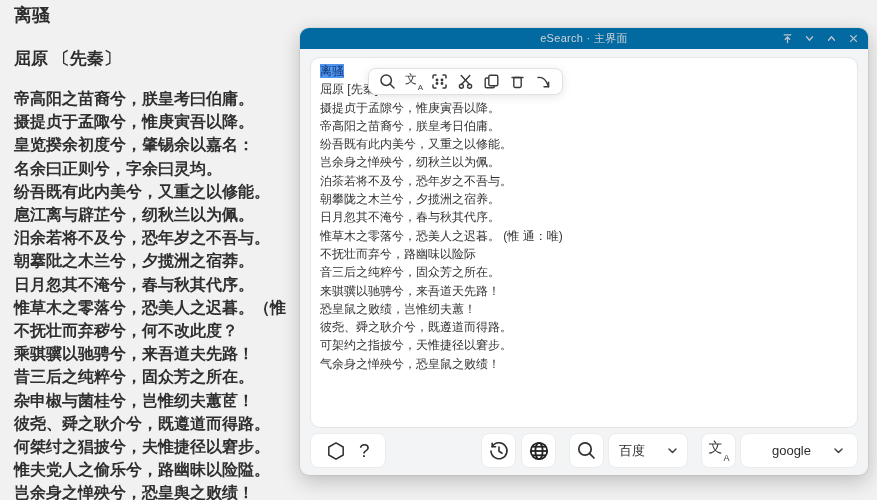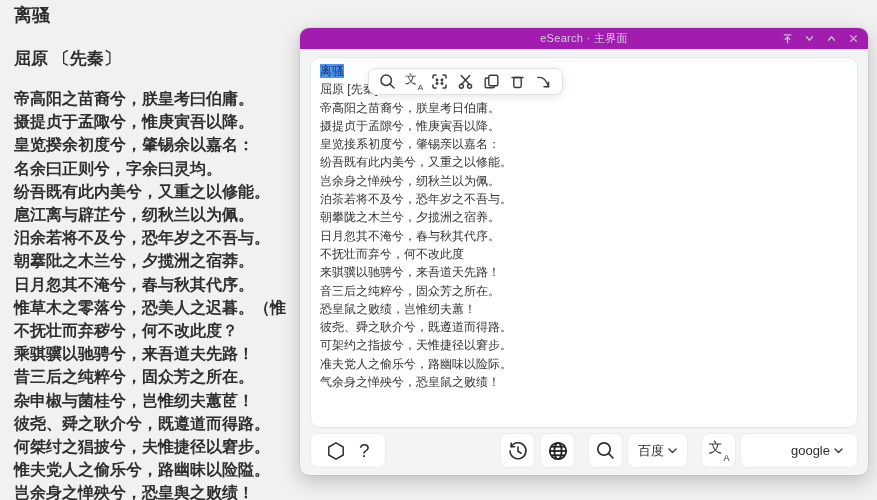--- a/index.html
+++ b/index.html
@@ -14,21 +14,21 @@
   .doc-author{margin-top:22px;font-size:17px;font-weight:700;line-height:22px;}
   .doc-lines{margin-top:17px;}
   .doc-line{font-size:16px;font-weight:600;line-height:23.2px;white-space:nowrap;color:#2f2f2f;}
   
   .esearch-window{
     position:absolute;left:300px;top:28px;width:568px;height:447px;
     border-radius:9px;background:#f3f4f5;
     box-shadow:0 6px 20px rgba(0,0,0,.22), 0 0 0 1px rgba(0,0,0,.05);
   }
   .titlebar{
-    height:21px;background:#a21caf;border-radius:9px 9px 0 0;
+    height:21px;background:#0369a1;border-radius:9px 9px 0 0;
     display:flex;align-items:center;justify-content:center;position:relative;
   }
   .titlebar-title{font-size:11px;color:#ced3d6;letter-spacing:.3px;}
   .titlebar-controls{position:absolute;right:9px;top:0;height:100%;display:flex;align-items:center;gap:11px;}
   .tb-ctl{width:11px;height:11px;display:block;cursor:pointer;}
   .tb-ctl svg{display:block;}
   .win-body{position:relative;height:426px;}
   
   .card{
     position:absolute;left:10px;top:8px;width:548px;height:371px;box-sizing:border-box;
@@ -53,21 +53,21 @@
   .wen-a.big{width:20px;height:20px;}
   .wen-a.big .wen{font-size:14px;top:-2px;}
   .wen-a.big .a{font-size:9px;}
   
   .footer{position:absolute;left:10px;right:10px;bottom:7px;display:flex;justify-content:space-between;align-items:center;}
   .pill{background:#fff;border:1px solid #ececec;border-radius:8px;height:35px;box-sizing:border-box;display:flex;align-items:center;}
   .left-pill{padding:0 15px;gap:13px;}
   .help-btn{font-size:19px;color:#2b2b2b;cursor:pointer;line-height:1;}
   .right-group{display:flex;align-items:center;}
   .icon-btn{width:35px;height:35px;box-sizing:border-box;background:#fff;border:1px solid #ececec;border-radius:8px;display:flex;align-items:center;justify-content:center;cursor:pointer;}
-  .sel-box{padding:0 10px;gap:4px;cursor:pointer;}
+  .sel-box{padding:0 10px;gap:23px;cursor:pointer;}
   .sel-box .sel-label{font-size:13px;color:#2d2d2d;}
   .google-box{min-width:118px;justify-content:flex-end;padding:0 14px;}
   .ml5{margin-left:5px;} .ml13{margin-left:13px;} .ml4{margin-left:4px;}
 </style>
 </head>
 <body>
 
 <div class="document">
   <div class="doc-title">离骚</div>
   <div class="doc-author">屈原 〔先秦〕</div>
@@ -125,35 +125,34 @@
     </span>
   </div>
 
   <div class="win-body">
 
     <div class="card">
       <div class="ed-line"><span class="sel">离骚</span></div>
       <div>
 
       <div class="ed-line">屈原 [先秦]</div>
+          <div class="ed-line">摄提贞于孟隙兮，惟庚寅吾以降。</div>
           <div class="ed-line">帝高阳之苗裔兮，朕皇考日伯庸。</div>
-          <div class="ed-line">摄提贞于孟隙兮，惟庚寅吾以降。</div>
-          <div class="ed-line">皇览接系初度兮，肇锡亲以嘉名：</div>
           <div class="ed-line">纷吾既有此内美兮，又重之以修能。</div>
           <div class="ed-line">岂余身之惮殃兮，纫秋兰以为佩。</div>
           <div class="ed-line">泊茶若将不及兮，恐年岁之不吾与。</div>
           <div class="ed-line">朝攀陇之木兰兮，夕揽洲之宿养。</div>
           <div class="ed-line">日月忽其不淹兮，春与秋其代序。</div>
-          <div class="ed-line">不抚壮而弃兮，何不改此度</div>
+          <div class="ed-line">惟草木之零落兮，恐美人之迟暮。 (惟 通：唯)</div>
+          <div class="ed-line">不抚壮而弃兮，路幽味以险际</div>
+          <div class="ed-line">音三后之纯粹兮，固众芳之所在。</div>
           <div class="ed-line">来骐骥以驰骋兮，来吾道天先路！</div>
-          <div class="ed-line">音三后之纯粹兮，固众芳之所在。</div>
           <div class="ed-line">恐皇鼠之败绩，岂惟纫夫蕙！</div>
           <div class="ed-line">彼尧、舜之耿介兮，既遵道而得路。</div>
           <div class="ed-line">可架约之指披兮，天惟捷径以窘步。</div>
-          <div class="ed-line">准夫党人之偷乐兮，路幽味以险际。</div>
           <div class="ed-line">气余身之惮殃兮，恐皇鼠之败绩！</div>
         </div>
     </div>
 
     <div class="float-toolbar">
       <span class="tool-btn">
         <svg width="17" height="17" viewBox="0 0 17 17" fill="none" stroke="#3a3a3a" stroke-width="1.5" stroke-linecap="round">
           <circle cx="7.2" cy="7.2" r="5.2"></circle>
             <path d="M11.2 11.2 L15 15"></path>
         </svg>

